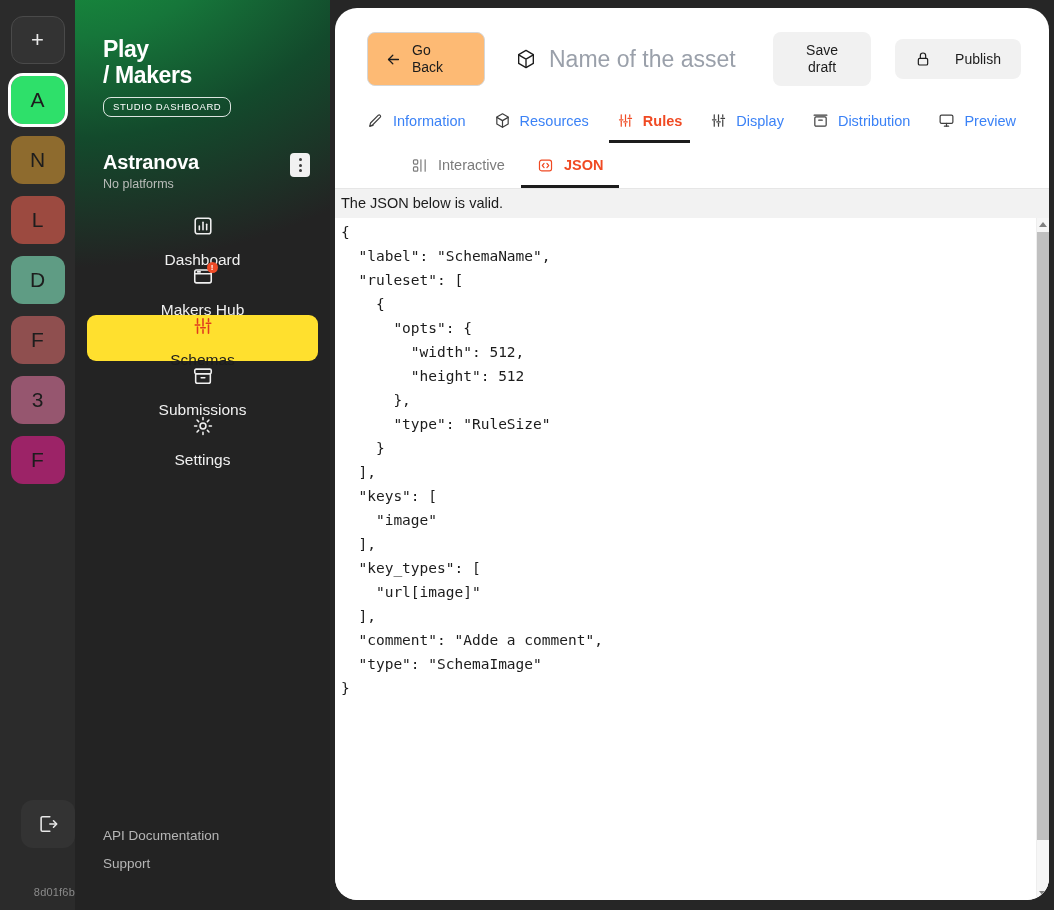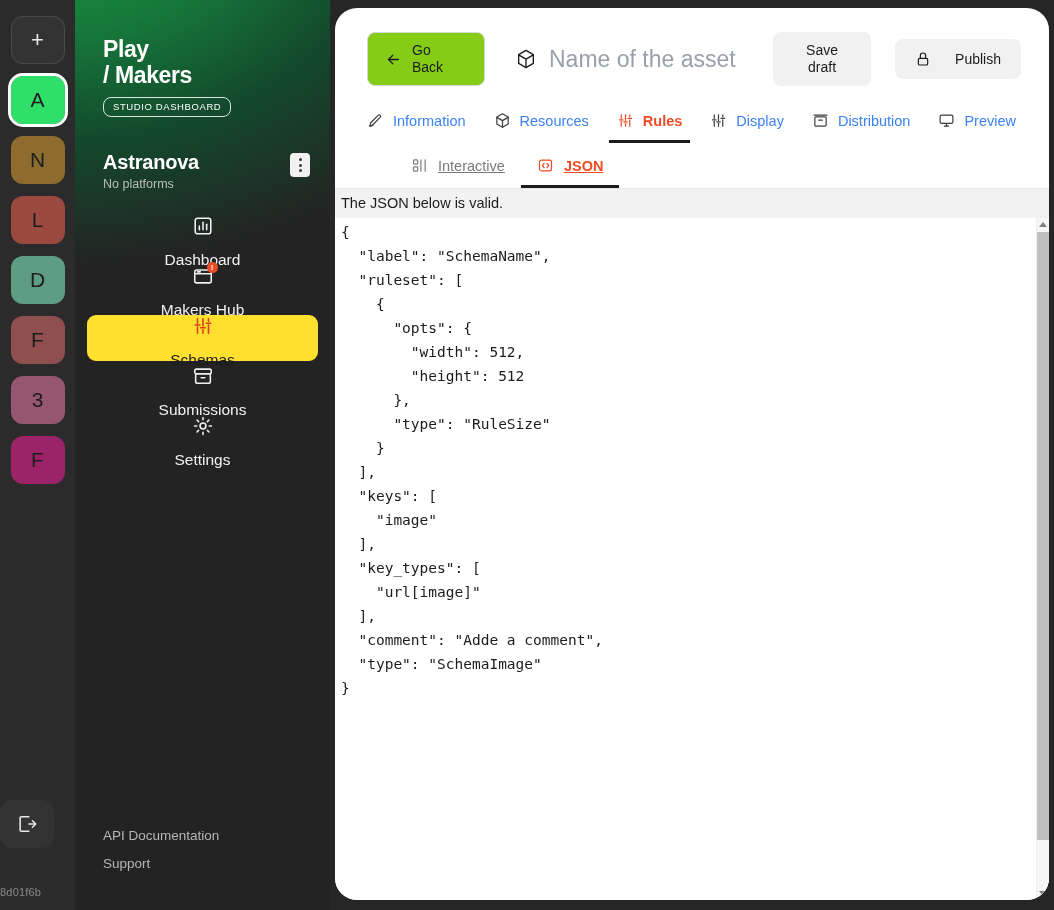--- a/index.html
+++ b/index.html
@@ -25,21 +25,21 @@
     margin-bottom: 12px;
   }
   .rail-av {
     width: 54px; height: 48px; border-radius: 12px;
     display: flex; align-items: center; justify-content: center;
     font-size: 21px; color: #1d1d1d; margin-bottom: 12px; cursor: pointer;
     font-family: "Liberation Sans", sans-serif;
   }
   .rail-av.sel { outline: 3px solid #ffffff; outline-offset: 0px; }
   .rail-bottom { position: absolute; bottom: 12px; left: 0; width: 75px;
-    display: flex; flex-direction: column; align-items: flex-start; gap: 32px; }
+    display: flex; flex-direction: column; align-items: flex-end; gap: 32px; }
   .rail-logout {
     width: 54px; height: 48px; border-radius: 12px; background: #333333;
     display: flex; align-items: center; justify-content: center; cursor: pointer;
   }
   .rail-ver { font-size: 11px; color: #8a8a8a; margin-top: 6px; letter-spacing: .2px; }
 
   
   .side {
     width: 255px; flex: 0 0 255px; height: 910px; position: relative;
     background:
@@ -83,21 +83,21 @@
   .stage { flex: 1; position: relative; }
   .card {
     position: absolute; left: 5px; top: 8px; width: 714px; height: 892px;
     background: #ffffff; border-radius: 22px; overflow: hidden;
     display: flex; flex-direction: column;
   }
   .hdr { display: flex; align-items: center; padding: 24px 28px 0 32px; gap: 0; }
   .goback {
     width: 118px; height: 54px; border: 1px solid #d6d6d6; border-radius: 8px;
     display: flex; align-items: center; gap: 10px; padding-left: 17px;
-    background: #84cc16; cursor: pointer;
+    background: #fdba74; cursor: pointer;
   }
   .goback-txt { font-size: 14px; color: #1c1c1c; line-height: 1.18; }
   .asset-title {
     display: flex; align-items: center; gap: 12px; margin-left: 30px; flex: 1; cursor: text;
   }
   .asset-ph { font-size: 23px; color: #9aa0aa; }
   .btn-grey {
     background: #f1f1f1; border: none; border-radius: 8px; cursor: pointer;
     font-size: 14px; color: #1c1c1c; font-family: "Liberation Sans", sans-serif;
   }
@@ -111,22 +111,22 @@
     display: flex; align-items: center; gap: 9px; padding: 10px 14px 14px;
     font-size: 14.5px; color: #3b82f6; cursor: pointer; position: relative;
   }
   .tab.active { color: #f04a23; font-weight: bold; }
   .tab.active::after {
     content: ""; position: absolute; left: 6px; right: 6px; bottom: 0;
     height: 3px; background: #1c1c1c;
   }
   .subtabs { display: flex; padding: 0 60px; margin-top: 4px; }
   .subtab {
-    display: flex; align-items: center; gap: 10px; padding: 10px 16px 14px;
-    font-size: 14.5px; color: #7b7b7b; cursor: pointer; position: relative; text-decoration: underline;
+    display: flex; align-items: flex-start; gap: 10px; padding: 10px 16px 14px;
+    font-size: 14.5px; color: #7b7b7b; cursor: pointer; position: relative;
   }
   .subtab.active { color: #f04a23; font-weight: bold; }
   .subtab.active::after {
     content: ""; position: absolute; left: 0; right: 0; bottom: 0;
     height: 3px; background: #1c1c1c;
   }
 
   .status {
     background: #f2f2f2; color: #1c1c1c; font-size: 14.5px;
     padding: 6px 0 7px 6px; border-top: 1px solid #e6e6e6;

